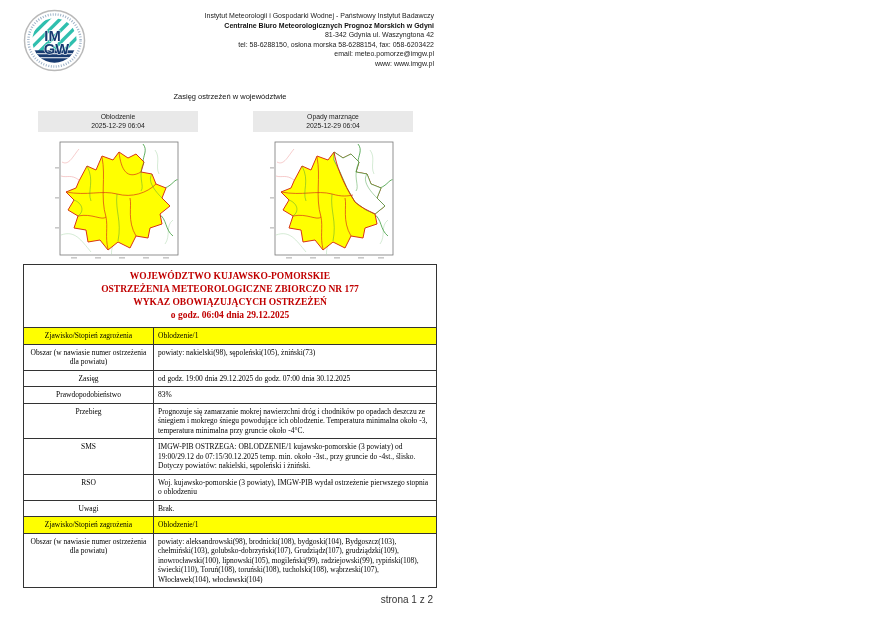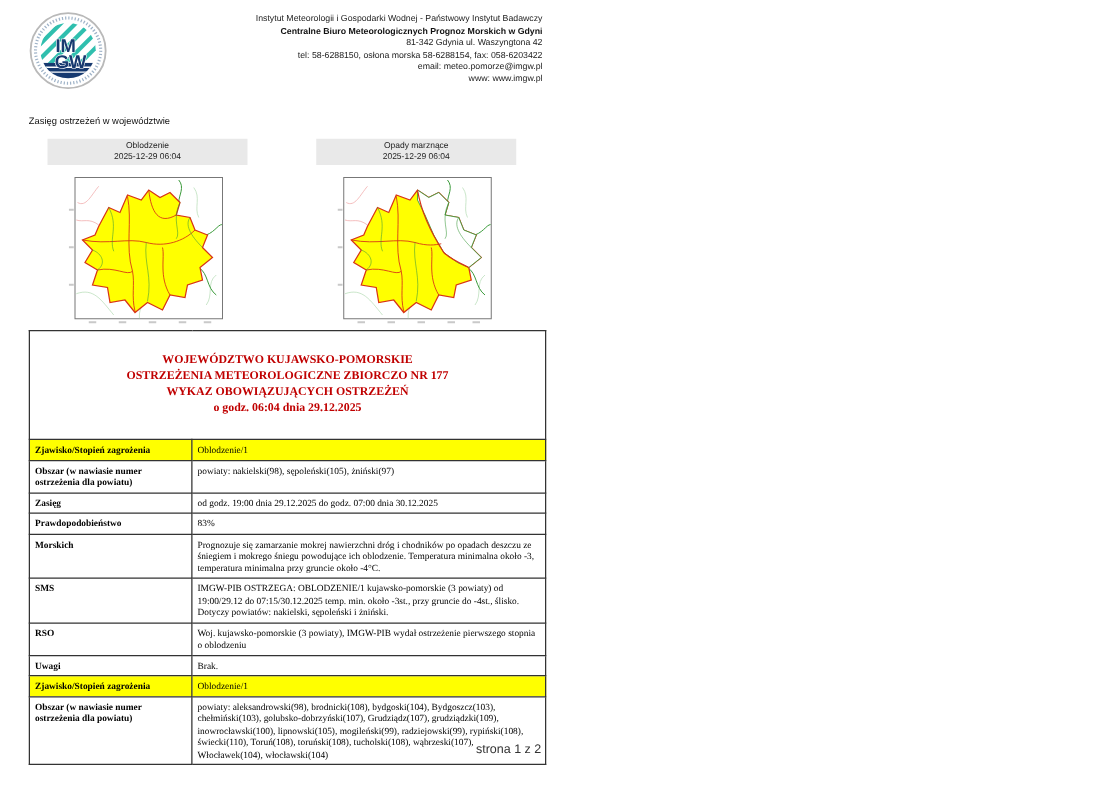--- a/index.html
+++ b/index.html
@@ -7,38 +7,38 @@
        font-family:"Liberation Sans",sans-serif;color:#000;}
   .page{position:absolute;top:0;width:445px;height:469px;}
   #page1{left:0;} #page2{left:445px;}
 
   
   .hdr-logo{position:absolute;}
   .addr{position:absolute;text-align:right;font-size:7px;line-height:9.5px;color:#222;}
   .addr .b{font-weight:bold;color:#111;}
 
   
-  .maps-title{position:absolute;left:23px;top:92px;width:414px;text-align:left;
+  .maps-title{position:absolute;left:23px;top:92px;width:414px;text-align:center;
               font-size:7.5px;color:#111;}
   .map-group{position:absolute;width:160px;}
   .map-cap{background:#e9e9e9;text-align:center;font-size:6.8px;line-height:8.5px;
            padding:2px 0;color:#222;}
   .map-frame{margin:8px auto 0 auto;display:block;}
 
   
   table.warn{border-collapse:collapse;position:absolute;table-layout:fixed;
              font-family:"Liberation Serif",serif;font-size:7.5px;line-height:9.5px;}
   table.warn td{border:1px solid #333;vertical-align:top;padding:3px 4px;
                 word-wrap:break-word;}
-  table.warn td.lab{font-weight:bold;}
+  table.warn td.lab{font-weight:normal;text-align:center;}
   table.warn tr.hl td{background:#ffff00;}
   #t1{left:23px;top:264px;width:414px;}
   #t1 col.c1{width:130px;}
   .tbl-title{text-align:center;font-weight:bold;color:#c00000;font-size:9.5px;
-             line-height:13px;padding:17px 2px !important;}
+             line-height:13px;padding:5px 2px !important;}
 
   .page-label{position:absolute;font-size:10px;color:#333;}
   #pl1{left:313px;top:594px;width:120px;text-align:right;}
 </style>
 </head>
 <body>
 
 <div class="page" id="page1">
 
   <svg class="hdr-logo" style="left:23px;top:9px" width="63" height="63" viewBox="0 0 64 64">
@@ -203,32 +203,32 @@
       <div>WYKAZ  OBOWIĄZUJĄCYCH OSTRZEŻEŃ</div>
       <div>o godz. 06:04 dnia 29.12.2025</div>
     </td>
         </tr>
     <tr class="hl">
           <td class="lab">Zjawisko/Stopień zagrożenia</td>
           <td>Oblodzenie/1</td>
         </tr>
     <tr>
           <td class="lab">Obszar (w nawiasie numer ostrzeżenia dla powiatu)</td>
-          <td>powiaty: nakielski(98), sępoleński(105), żniński(97)</td>
+          <td>powiaty: nakielski(98), sępoleński(105), żniński(73)</td>
         </tr>
     <tr>
           <td class="lab">Zasięg</td>
           <td>od godz. 19:00 dnia 29.12.2025 do godz. 07:00 dnia 30.12.2025</td>
         </tr>
     <tr>
           <td class="lab">Prawdopodobieństwo</td>
           <td>83%</td>
         </tr>
     <tr>
-          <td class="lab">Morskich</td>
+          <td class="lab">Przebieg</td>
           <td>Prognozuje się zamarzanie mokrej nawierzchni dróg i chodników po opadach deszczu ze śniegiem i mokrego śniegu powodujące ich oblodzenie. Temperatura minimalna około -3, temperatura minimalna przy gruncie około -4°C.</td>
         </tr>
     <tr>
           <td class="lab">SMS</td>
           <td>IMGW-PIB OSTRZEGA: OBLODZENIE/1 kujawsko-pomorskie (3 powiaty) od 19:00/29.12 do 07:15/30.12.2025 temp. min. około -3st., przy gruncie do -4st., ślisko.  Dotyczy powiatów: nakielski, sępoleński i żniński.</td>
         </tr>
     <tr>
           <td class="lab">RSO</td>
           <td>Woj. kujawsko-pomorskie (3 powiaty), IMGW-PIB wydał ostrzeżenie pierwszego stopnia o oblodzeniu</td>
         </tr>

